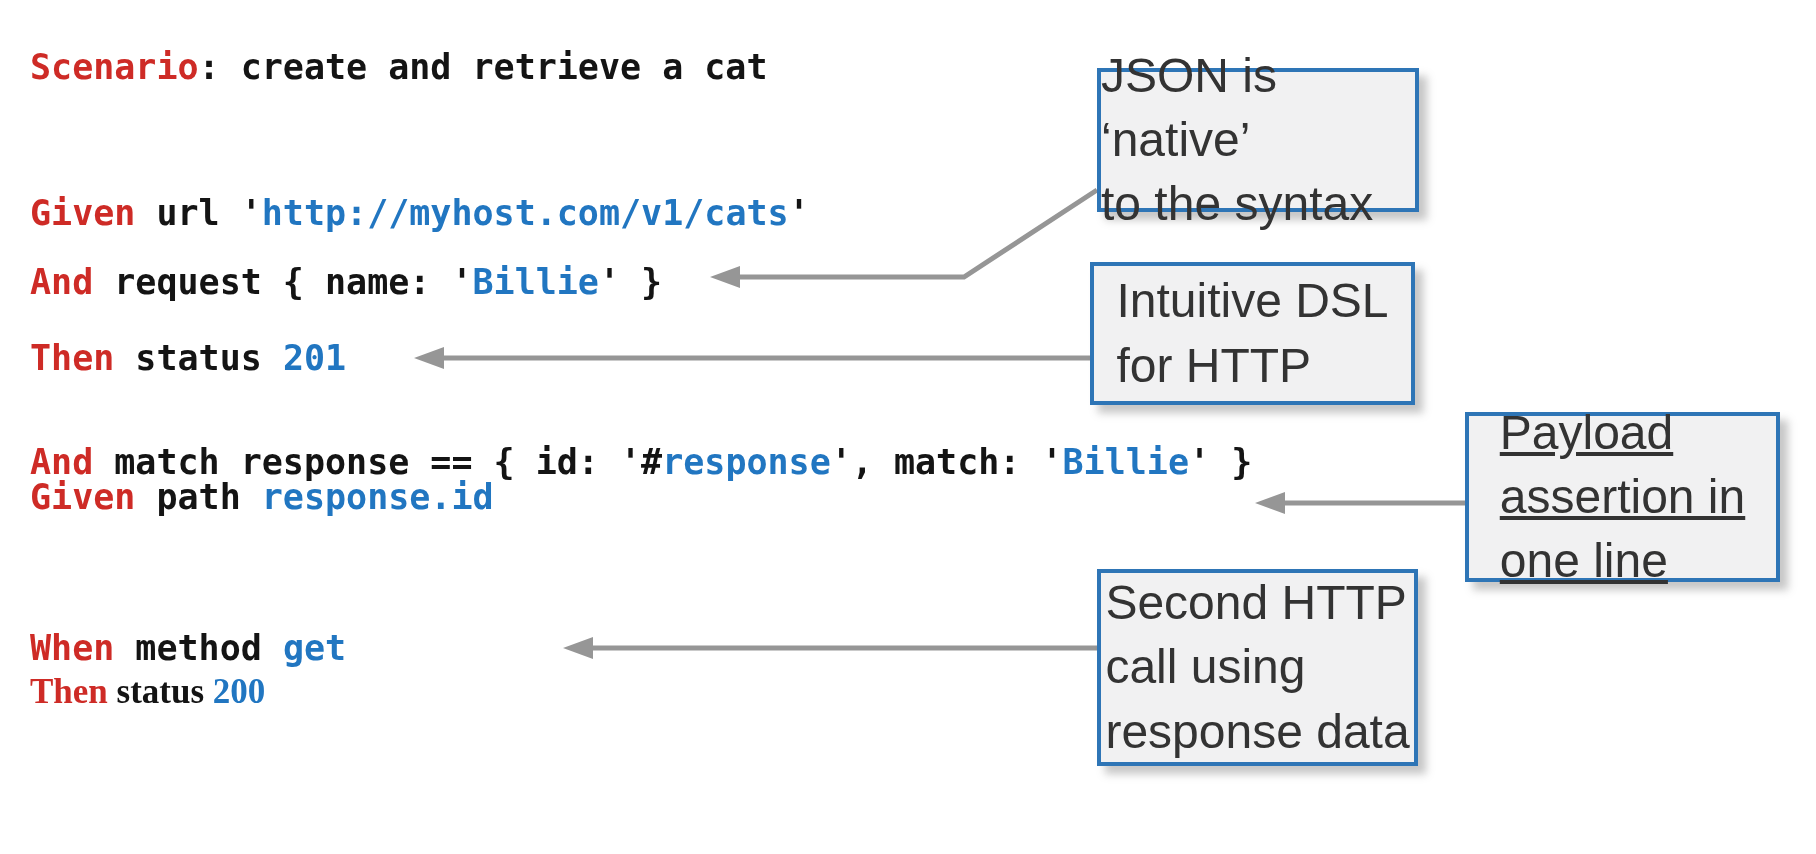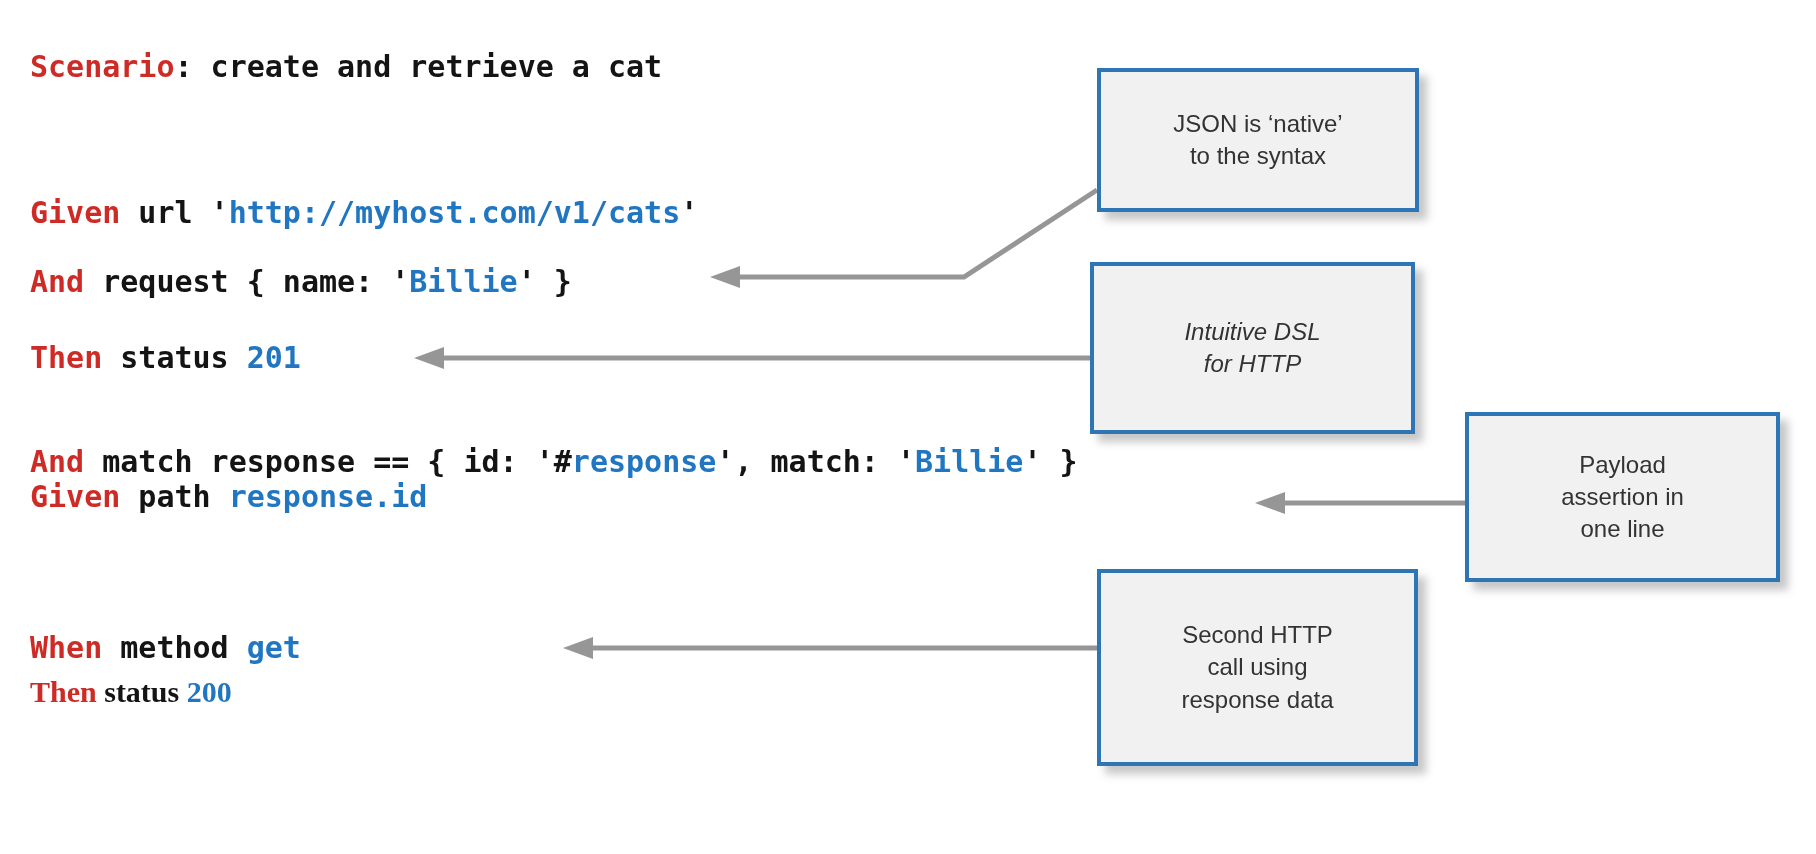--- a/index.html
+++ b/index.html
@@ -32,21 +32,21 @@
     inset: 0;
   }
   .code-line {
     position: absolute;
     left: 30px;
     height: 42px;
     line-height: 42px;
     white-space: pre;
     font-family: "DejaVu Sans Mono", "Liberation Mono", monospace;
     font-weight: bold;
-    font-size: 30px;
+    font-size: 35px;
     color: var(--code-plain-black);
   }
   .code-line:nth-child(1) { top: 46px; }
   .code-line:nth-child(2) { top: 192px; }
   .code-line:nth-child(3) { top: 261px; }
   .code-line:nth-child(4) { top: 337px; }
   .code-line:nth-child(5) { top: 405px; margin-top: 36px; }
   .code-line:nth-child(6) { top: 476px; }
   .code-line:nth-child(7) { top: 627px; }
   .code-line:nth-child(8) { top: 671px; font-family: Liberation Serif, serif; }
@@ -54,32 +54,31 @@
   .seg-keyword { color: var(--code-keyword-red); }
   .seg-plain   { color: var(--code-plain-black); }
   .seg-value   { color: var(--code-value-blue); }
 
   
   .callout {
     position: absolute;
     display: flex;
     align-items: center;
     justify-content: center;
-    text-align: center;
     white-space: pre-line;
     background: var(--callout-fill-gray);
     border: 4px solid var(--callout-border-blue);
     box-shadow: 8px 8px 8px rgba(130,130,130,0.45);
     color: var(--callout-text);
-    font-size: 24px;
+    font-size: 48px;
     line-height: 1.34;
   }
   .callout-json    { left: 1097px; top:  68px; width: 322px; height: 144px; }
-  .callout-dsl     { left: 1090px; top: 262px; width: 325px; height: 172px; font-style: italic; }
-  .callout-payload { left: 1465px; top: 412px; width: 315px; height: 170px; }
+  .callout-dsl     { left: 1090px; top: 262px; width: 325px; height: 143px; }
+  .callout-payload { left: 1465px; top: 412px; width: 315px; height: 170px; text-decoration: underline; }
   .callout-second  { left: 1097px; top: 569px; width: 321px; height: 197px; }
 
   
   .arrow-layer {
     position: absolute;
     inset: 0;
     pointer-events: none;
   }
   .arrow-line {
     stroke: var(--arrow-gray);

